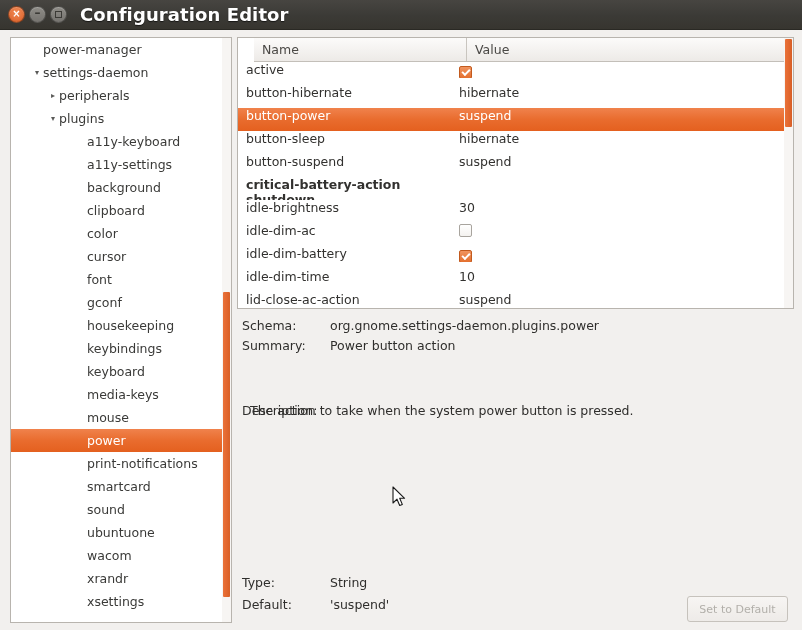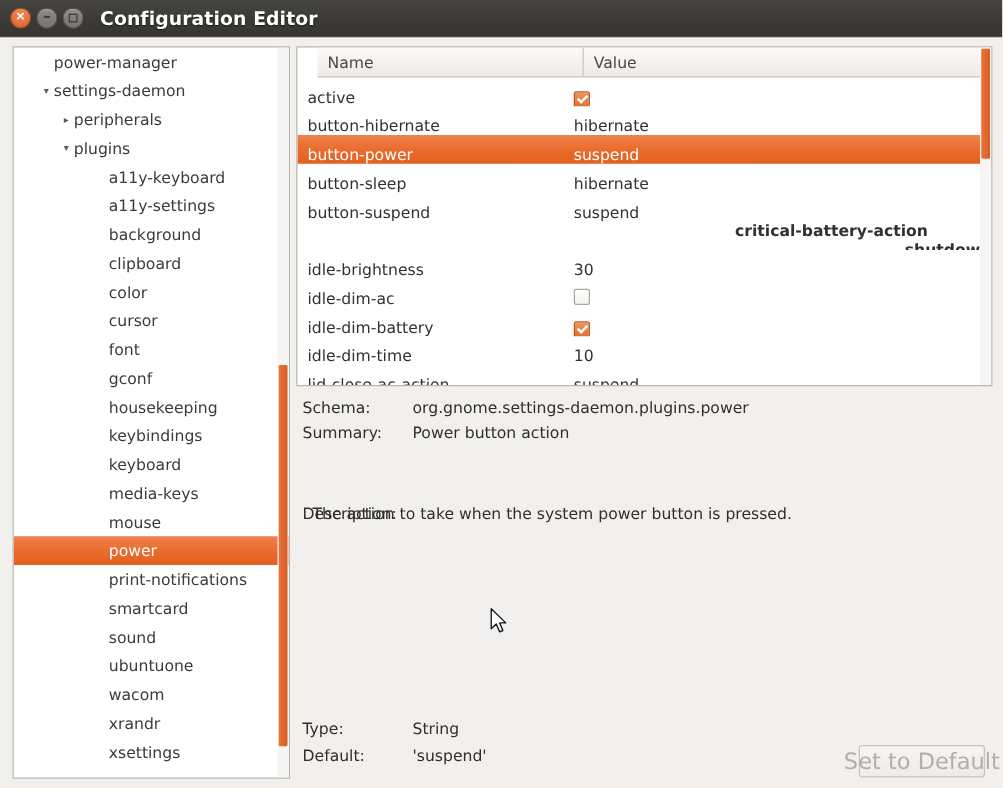--- a/index.html
+++ b/index.html
@@ -63,21 +63,21 @@
   .wbtn .glyph { position: relative; top: -0.5px; }
   .wbtn.min .glyph { font-size: 12px; font-weight: bold; top: -2px; }
   .wbtn.max .glyph {
     width: 7px; height: 7px;
     border: 1.5px solid #3b3a36;
     top: 0;
   }
   .wtitle {
     margin-left: 13px;
     color: #ffffff;
-    font-size: 15px;
+    font-size: 18px;
     font-weight: bold;
     letter-spacing: 0.1px;
     text-shadow: 0 1px 1px rgba(0,0,0,0.6);
   }
 
   
   .content {
     position: absolute;
     left: 0; top: 30px;
     width: 802px;
@@ -161,21 +161,21 @@
     display: flex;
     align-items: center;
     padding-left: 8px;
     height: 100%;
   }
   .th.name { width: 213px; border-right: 1px solid #c9c5bf; }
   .th.value { flex: 1; }
   .trow {
     display: flex;
     height: 23px;
-    align-items: flex-end;
+    align-items: flex-start;
     font-size: 12.5px;
     color: #32312f;
   }
   .trow.selected {
     background: linear-gradient(to bottom, #f0824c 0%, #e96c2e 50%, #e4601f 100%);
     color: #ffffff;
   }
   .trow.bold { font-weight: bold; flex-direction: column; }
   .td.name { width: 213px; padding-left: 8px; white-space: nowrap; overflow: hidden; }
   .td.value { flex: 1; padding-left: 8px; white-space: nowrap; overflow: hidden; }
@@ -225,21 +225,21 @@
   .d-type     { left: 5px;  top: 262px; }
   .d-default  { left: 5px;  top: 284px; }
   .lab { display: inline-block; }
   .lab.w1 { width: 88px; }
   .lab.w2 { width: 0; margin-right: 8px; }
 
   .setdefault {
     position: absolute;
     left: 450px; top: 283px;
     width: 101px; height: 26px;
-    font-size: 18px;
+    font-size: 11px;
     color: #b2afaa;
     background: linear-gradient(to bottom, #f7f5f3 0%, #eeebe8 100%);
     border: 1px solid #c6c2bc;
     border-radius: 3px;
     display: flex;
     align-items: center;
     justify-content: center;
     white-space: nowrap;
   }
 

